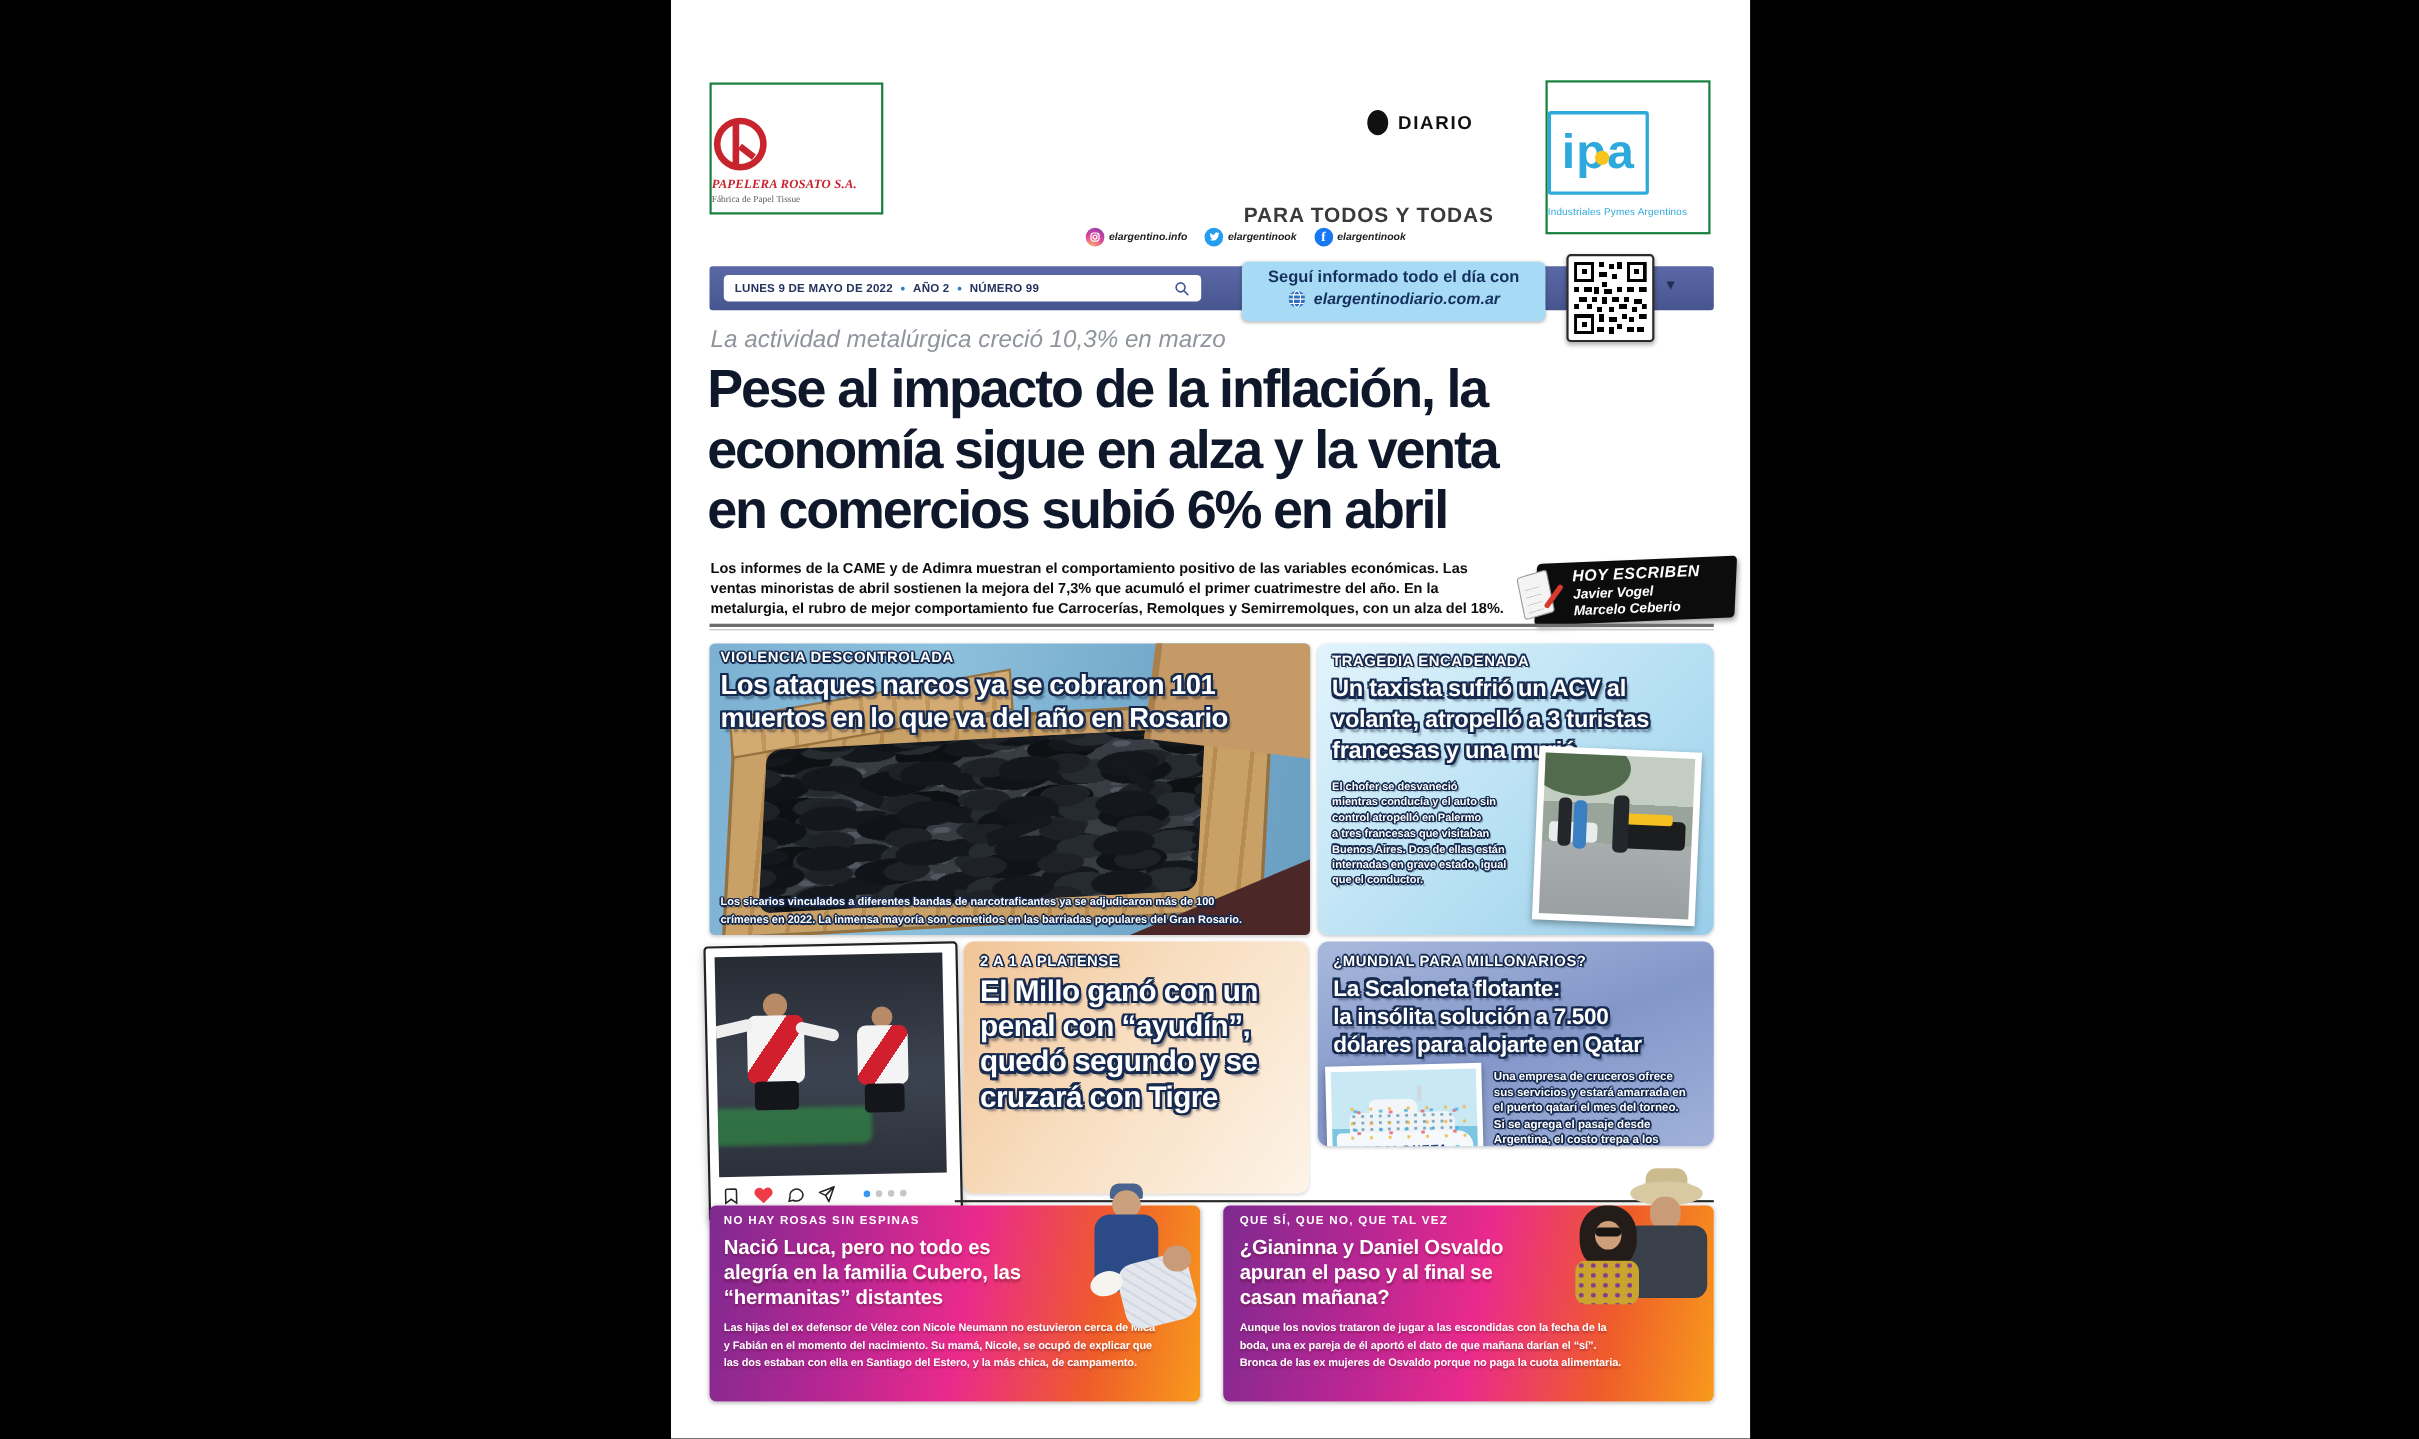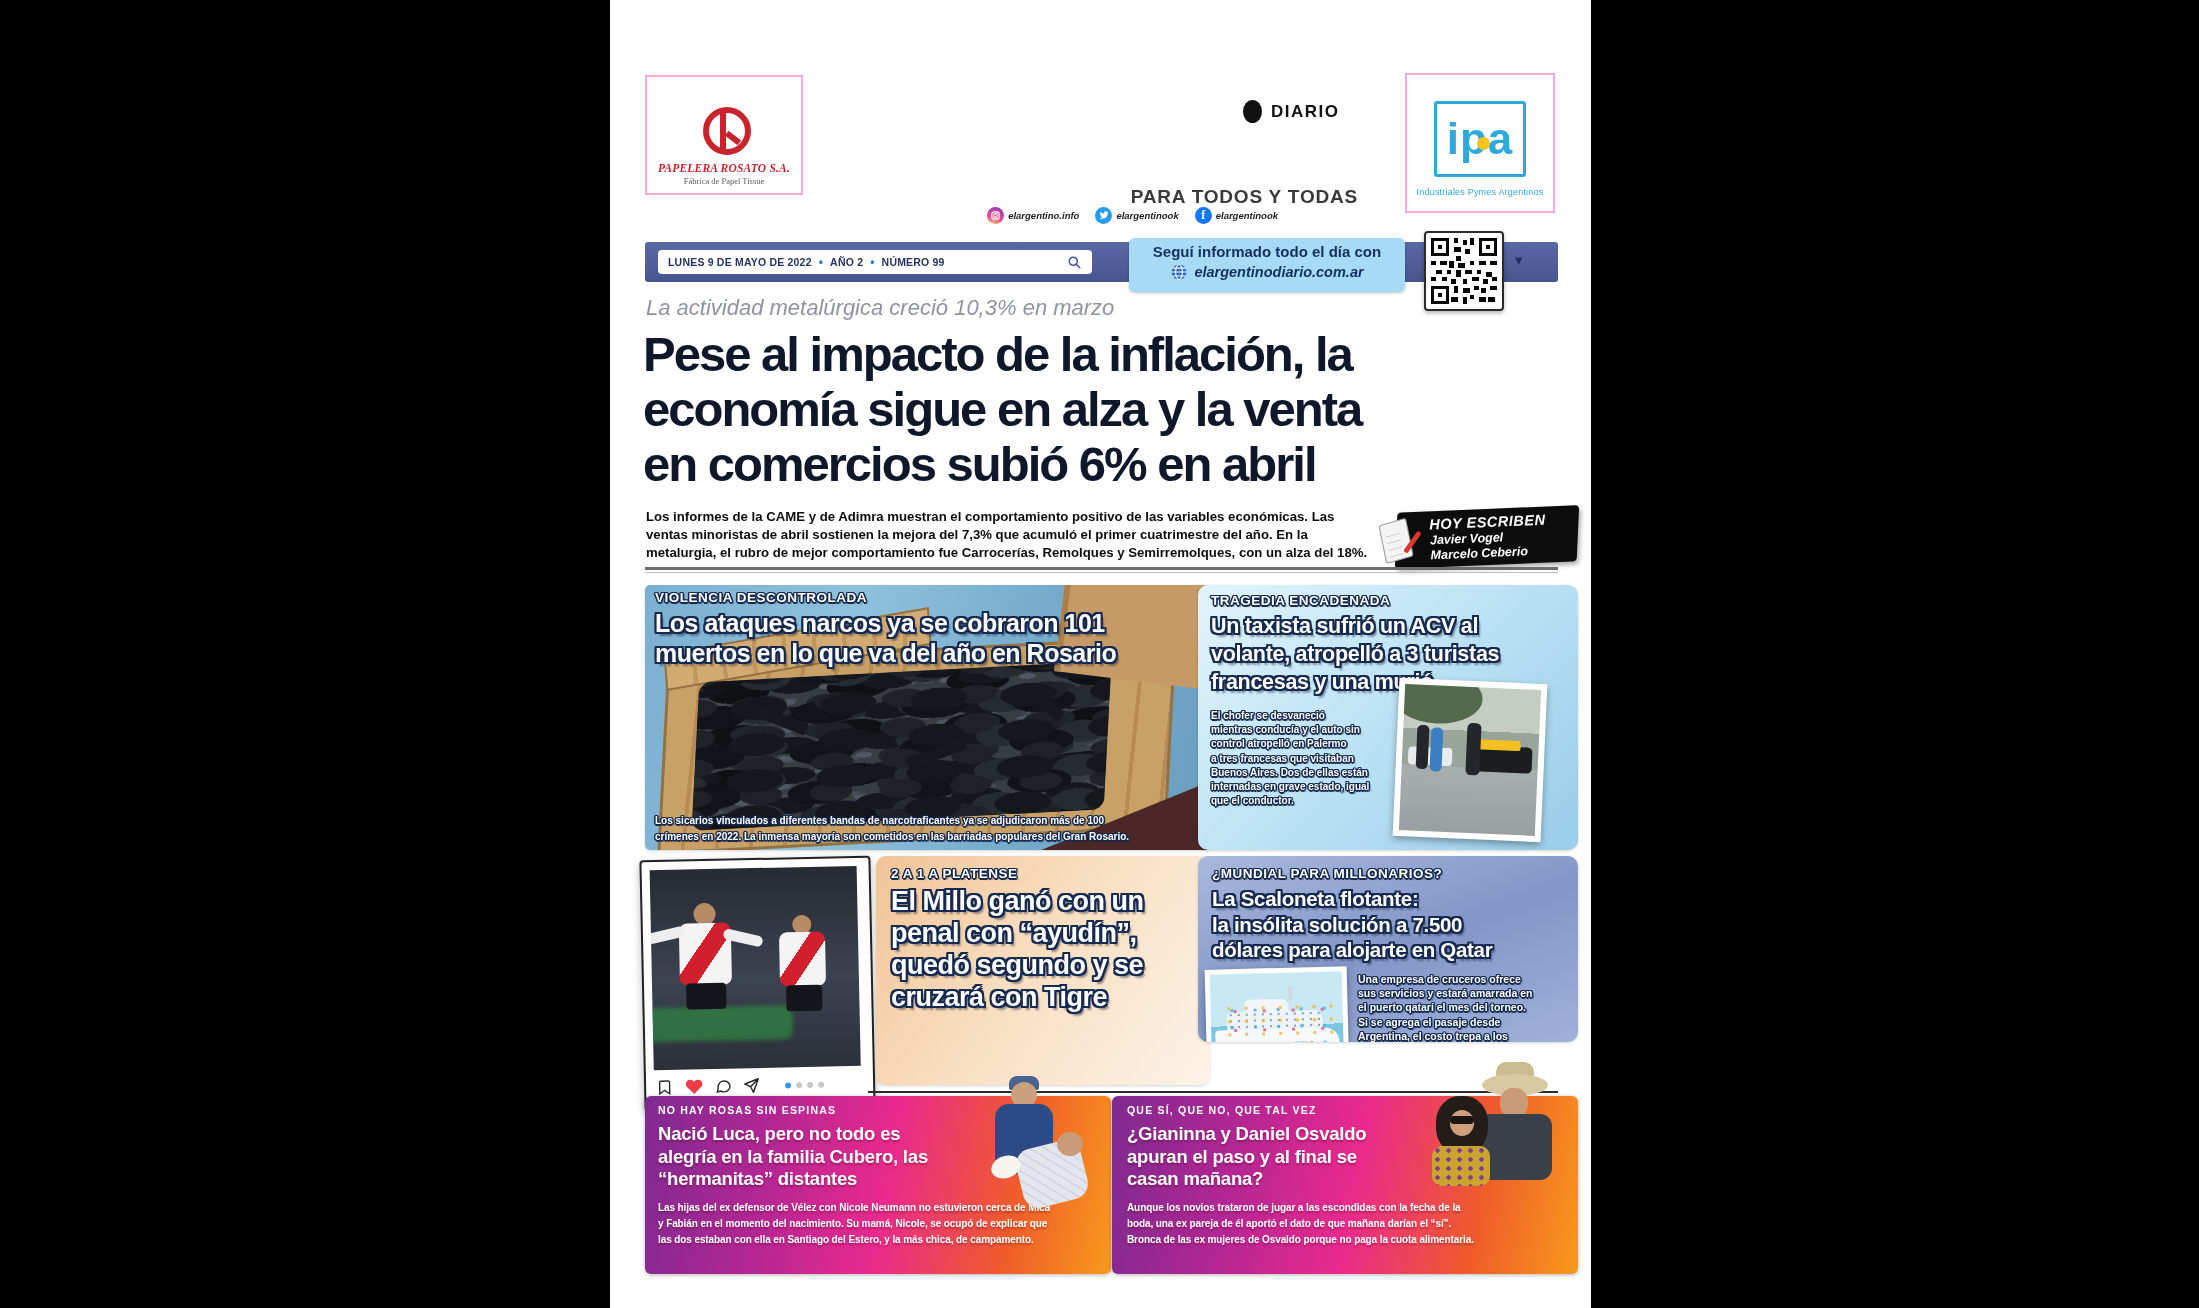--- a/index.html
+++ b/index.html
@@ -3,22 +3,22 @@
 <meta charset="utf-8">
 <style>
   html,body{margin:0;padding:0;background:#000;}
   .stage{position:relative;width:2199px;height:1308px;background:#000;overflow:hidden;
          font-family:"Liberation Sans",sans-serif;}
   .page{position:absolute;left:610px;top:0;width:981px;height:1308px;background:#ffffff;}
   .abs{position:absolute;}
   .pre{white-space:pre-line;}
 
   
-  .sponsor-box{border:2px solid #f9a8d4;background:#fff;display:flex;flex-direction:column;
-               align-items:center;justify-content:flex-end;box-sizing:border-box;}
+  .sponsor-box{border:2px solid #15803d;background:#fff;display:flex;flex-direction:column;
+               justify-content:flex-end;box-sizing:border-box;}
   .sp-left{left:35px;top:75px;width:158px;height:120px;padding-bottom:7px;}
   .pr-mark{position:relative;width:46px;height:52px;margin-bottom:5px;}
   .pr-ring{position:absolute;left:2px;top:2px;width:36px;height:36px;border:6px solid #c8242e;border-radius:50%;}
   .pr-stem{position:absolute;left:19px;top:6px;width:6px;height:42px;background:#c8242e;}
   .pr-leg{position:absolute;left:24px;top:30px;width:16px;height:6px;background:#c8242e;transform:rotate(38deg);}
   .pr-name{font-family:"Liberation Serif",serif;font-style:italic;font-weight:700;
            font-size:11.5px;color:#c8242e;letter-spacing:.2px;}
   .pr-tag{font-family:"Liberation Serif",serif;font-size:8.5px;color:#5a5a5a;margin-top:2px;}
 
   .sp-right{left:795px;top:73px;width:150px;height:140px;justify-content:flex-start;padding-top:26px;}
@@ -79,21 +79,21 @@
   .note-icon{position:absolute;left:-14px;top:8px;width:28px;height:40px;background:#f4f4f4;border:1px solid #9a9a9a;
              border-radius:3px;transform:rotate(-14deg);
              background-image:repeating-linear-gradient(#cfcfcf 0 1px,transparent 1px 7px);
              background-position:0 8px;background-size:80% 100%;background-repeat:no-repeat;background-origin:content-box;
              padding:4px;box-sizing:border-box;}
   .note-pencil{position:absolute;left:14px;top:18px;width:5px;height:24px;background:#d6392e;border-radius:2px;
                transform:rotate(35deg);}
   .rule-lede{left:35px;top:567px;width:913px;height:6px;border-top:3px solid #6e6e6e;border-bottom:1px solid #bdbdbd;box-sizing:border-box;}
 
   
-  .story{border-radius:10px;overflow:hidden;box-shadow:0 1px 3px rgba(0,0,0,.18);padding-left:20px;}
+  .story{border-radius:10px;overflow:hidden;box-shadow:0 1px 3px rgba(0,0,0,.18);}
   .tag{font-size:13.5px;font-weight:800;letter-spacing:.5px;}
   .o-nav{color:#fff;text-shadow:-1px -1px 0 #16294e,1px -1px 0 #16294e,-1px 1px 0 #16294e,1px 1px 0 #16294e,
          -1.5px 0 0 #16294e,1.5px 0 0 #16294e,0 -1.5px 0 #16294e,0 1.5px 0 #16294e,2px 2px 1px rgba(15,25,50,.4);}
   .o-nav-big{color:#fff;text-shadow:-2px -2px 0 #16294e,2px -2px 0 #16294e,-2px 2px 0 #16294e,2px 2px 0 #16294e,
          -2px 0 0 #16294e,2px 0 0 #16294e,0 -2px 0 #16294e,0 2px 0 #16294e,3px 4px 2px rgba(15,25,50,.45);}
   .o-soft{color:#fff;text-shadow:0 2px 2px rgba(80,10,30,.4);}
   .polaroid{background:#fff;box-shadow:0 3px 7px rgba(0,0,0,.35);box-sizing:border-box;}
 
   
   .st-rosario{left:35px;top:585px;width:546px;height:265px;border-radius:5px;

